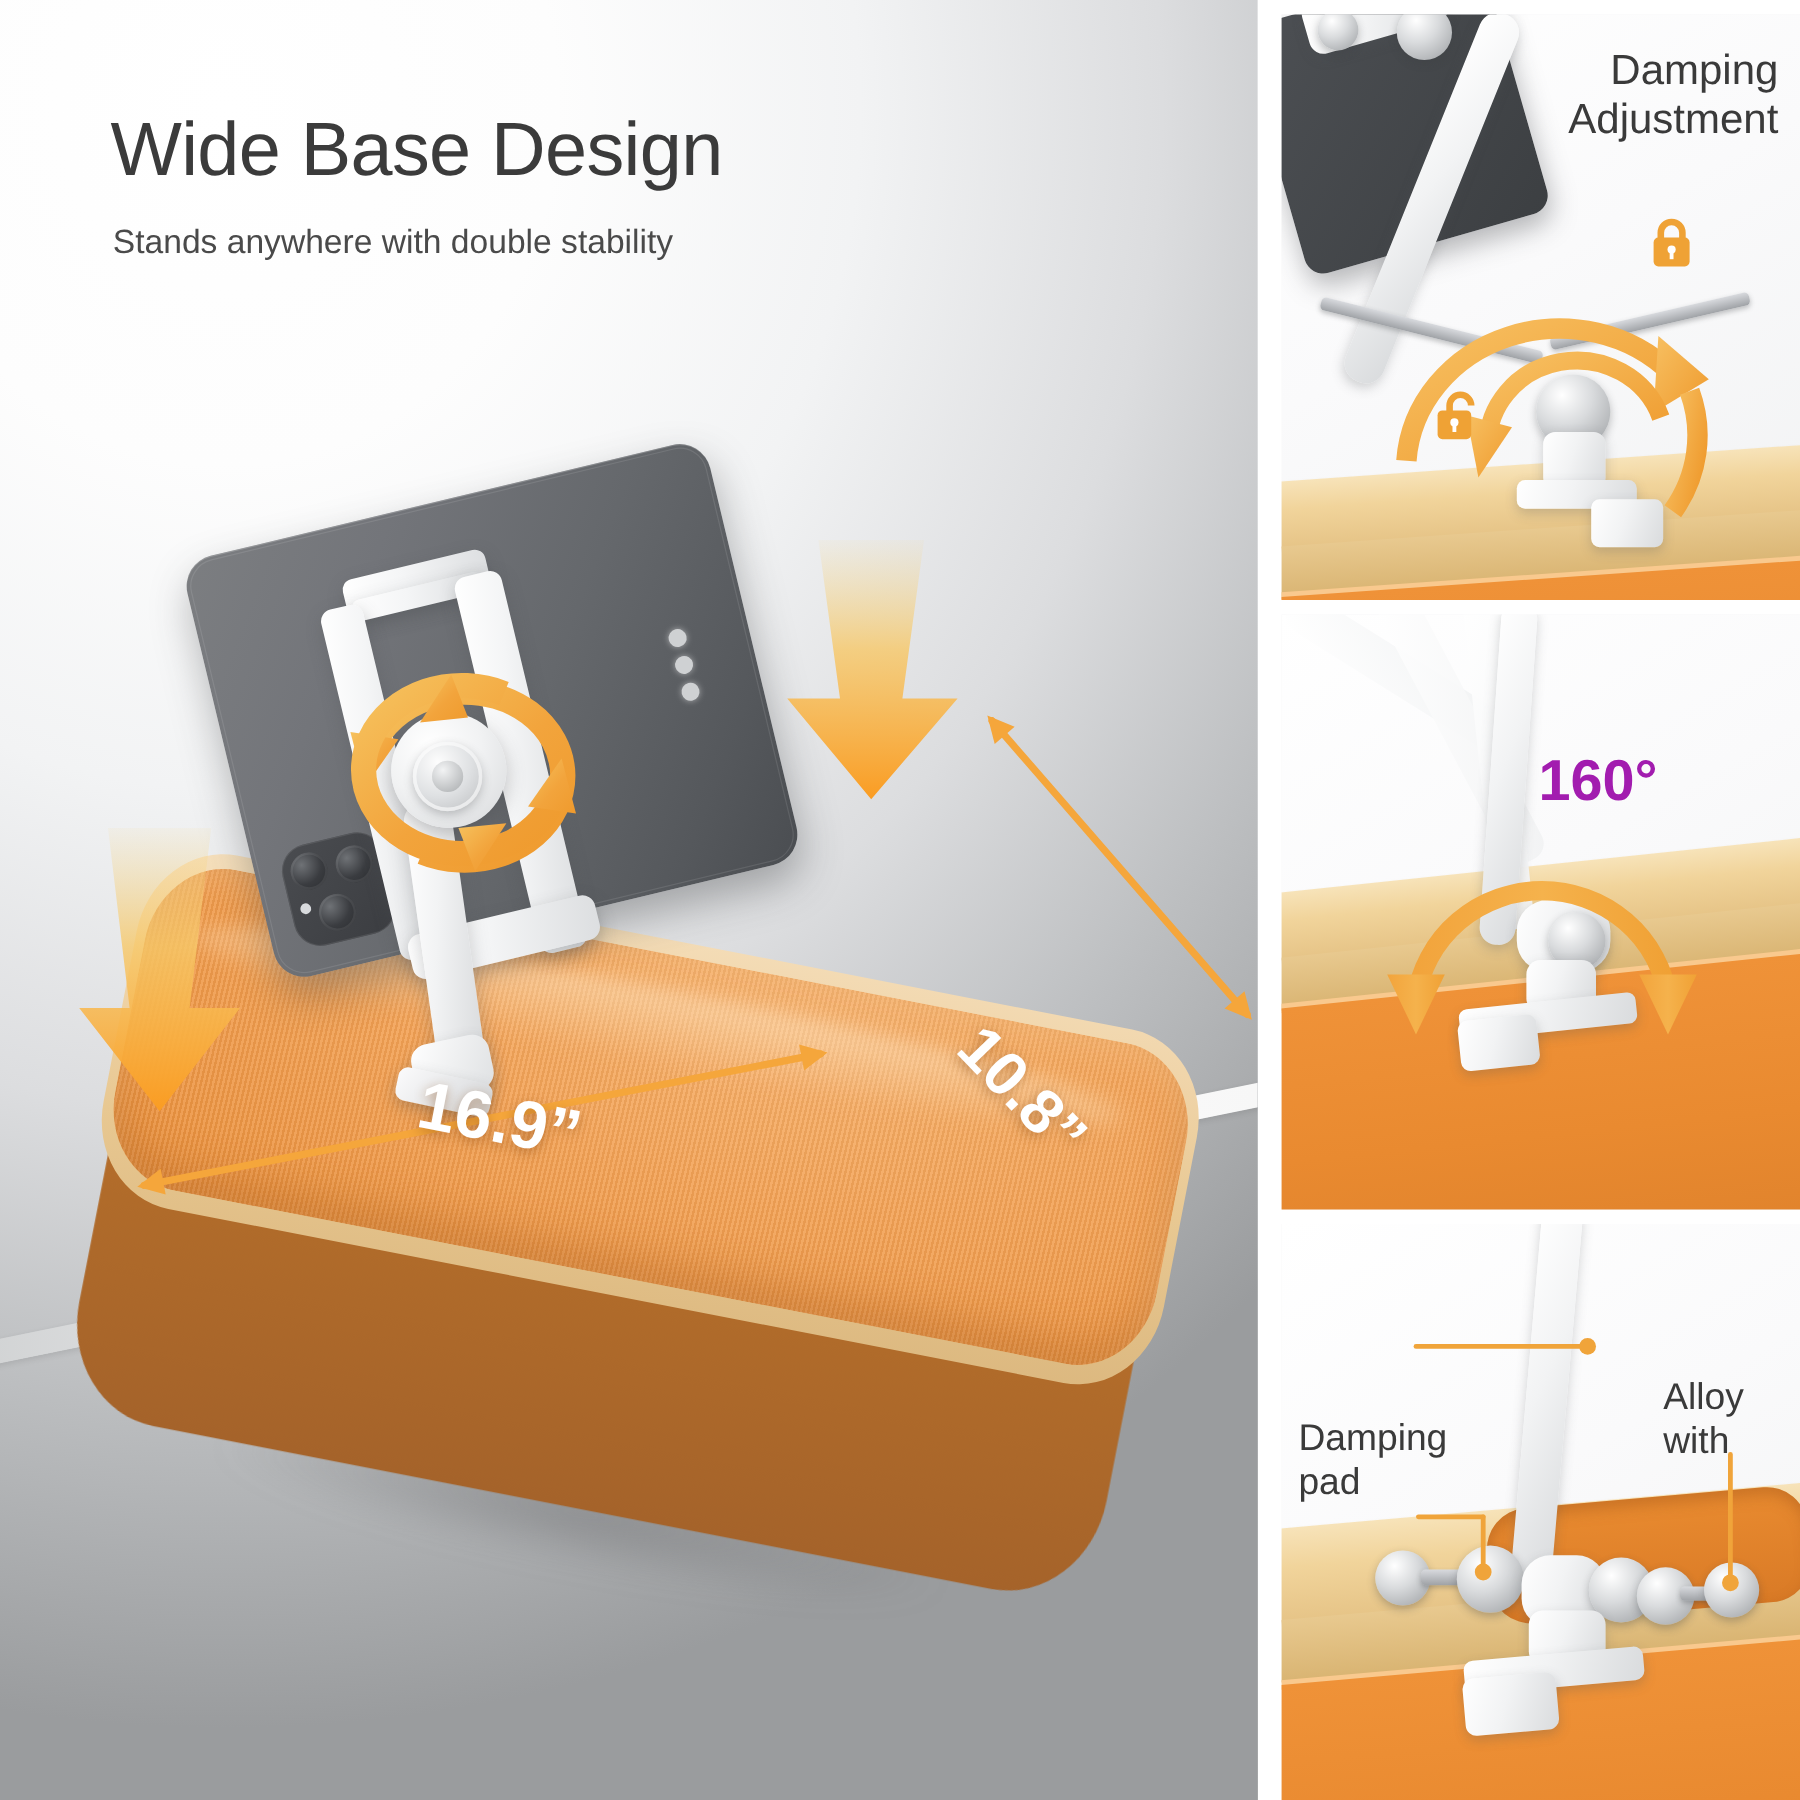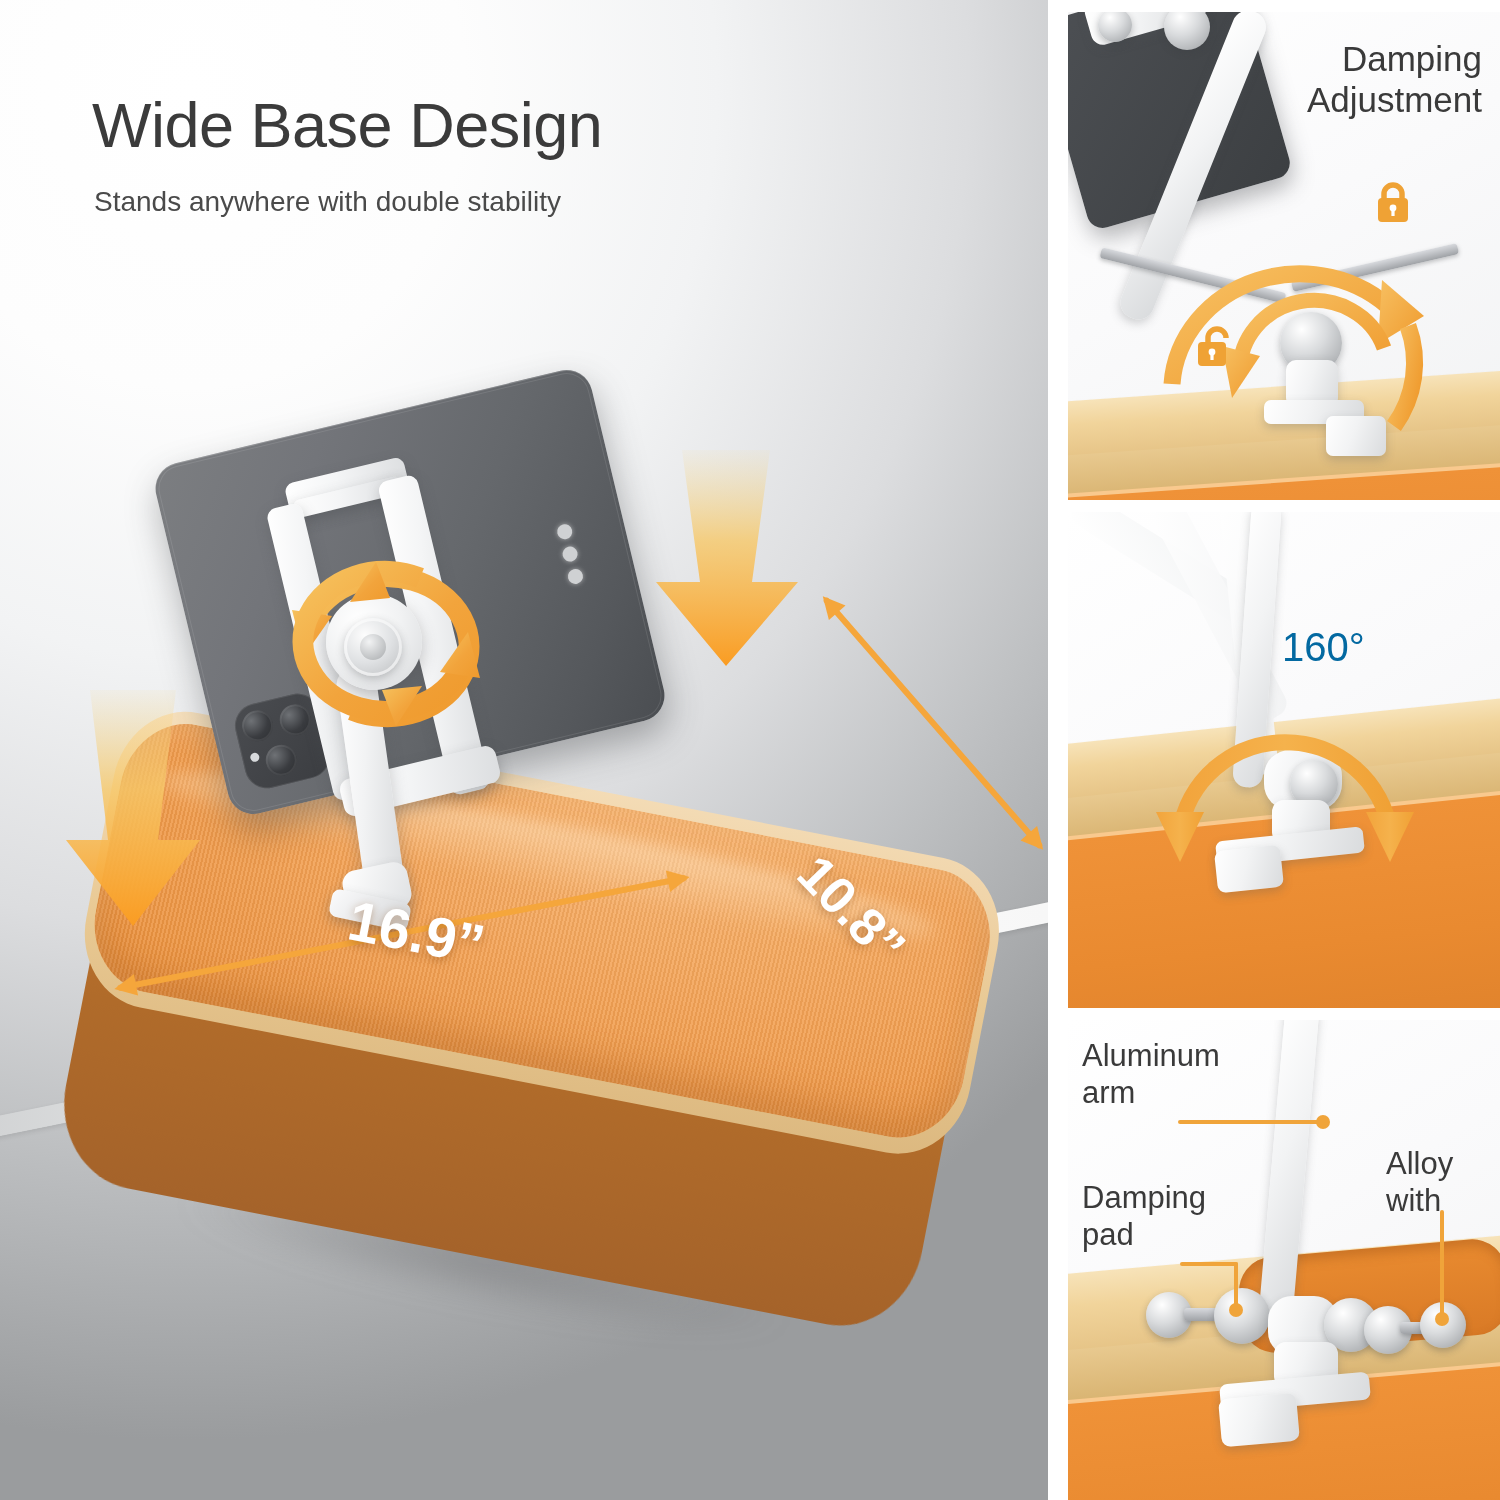--- a/index.html
+++ b/index.html
@@ -153,21 +153,21 @@
   .p1{top:0;height:488px;}
   .p2{top:500px;height:496px;}
   .p3{top:1008px;height:492px;}
   .panel-bg{position:absolute;inset:0;background:
       linear-gradient(150deg,#ffffff 0%,#fafafb 45%,#f1f2f3 100%);}
 
   .p-label{
     position:absolute;color:#3a3a3a;font-size:35px;font-weight:normal;line-height:1.18;white-space:pre-line;
   }
   .p1-label{right:18px;top:26px;text-align:right;}
-  .p2-label{left:214px;top:112px;font-size:40px;font-weight:normal;color:#0369a1;}
+  .p2-label{left:214px;top:112px;font-size:48px;font-weight:bold;color:#a21caf;}
   .p3-label{font-size:31px;}
   .l-alum{left:14px;top:18px;}
   .l-damp{left:14px;top:160px;}
   .l-alloy{left:318px;top:126px;}
 
   
   .desk{position:absolute;left:-40px;width:560px;transform-origin:0 0;}
   .wood{position:absolute;height:56px;width:560px;
     background:linear-gradient(180deg,#f7e3b9 0%,#f1d49b 42%,#e6c487 100%);
     box-shadow:0 2px 3px rgba(150,110,50,.25);}
@@ -446,21 +446,19 @@
       <div class="leader" style="left:110px;top:100px;width:146px;"></div>
       <div class="leader-dot" style="left:248px;top:95px;"></div>
 
       <div class="leader" style="left:112px;top:242px;width:58px;"></div>
       <div class="leader-v" style="left:166px;top:242px;height:48px;"></div>
       <div class="leader-dot" style="left:161px;top:283px;"></div>
 
       <div class="leader-v" style="left:372px;top:190px;height:108px;"></div>
       <div class="leader-dot" style="left:367px;top:292px;"></div>
 
-      <div class="p-label p3-label l-alum">Aluminum
-arm</div>
       <div class="p-label p3-label l-damp">Damping
 pad</div>
       <div class="p-label p3-label l-alloy">Alloy
 with</div>
     </div>
   </div>
 </div>
 
 </body></html>

